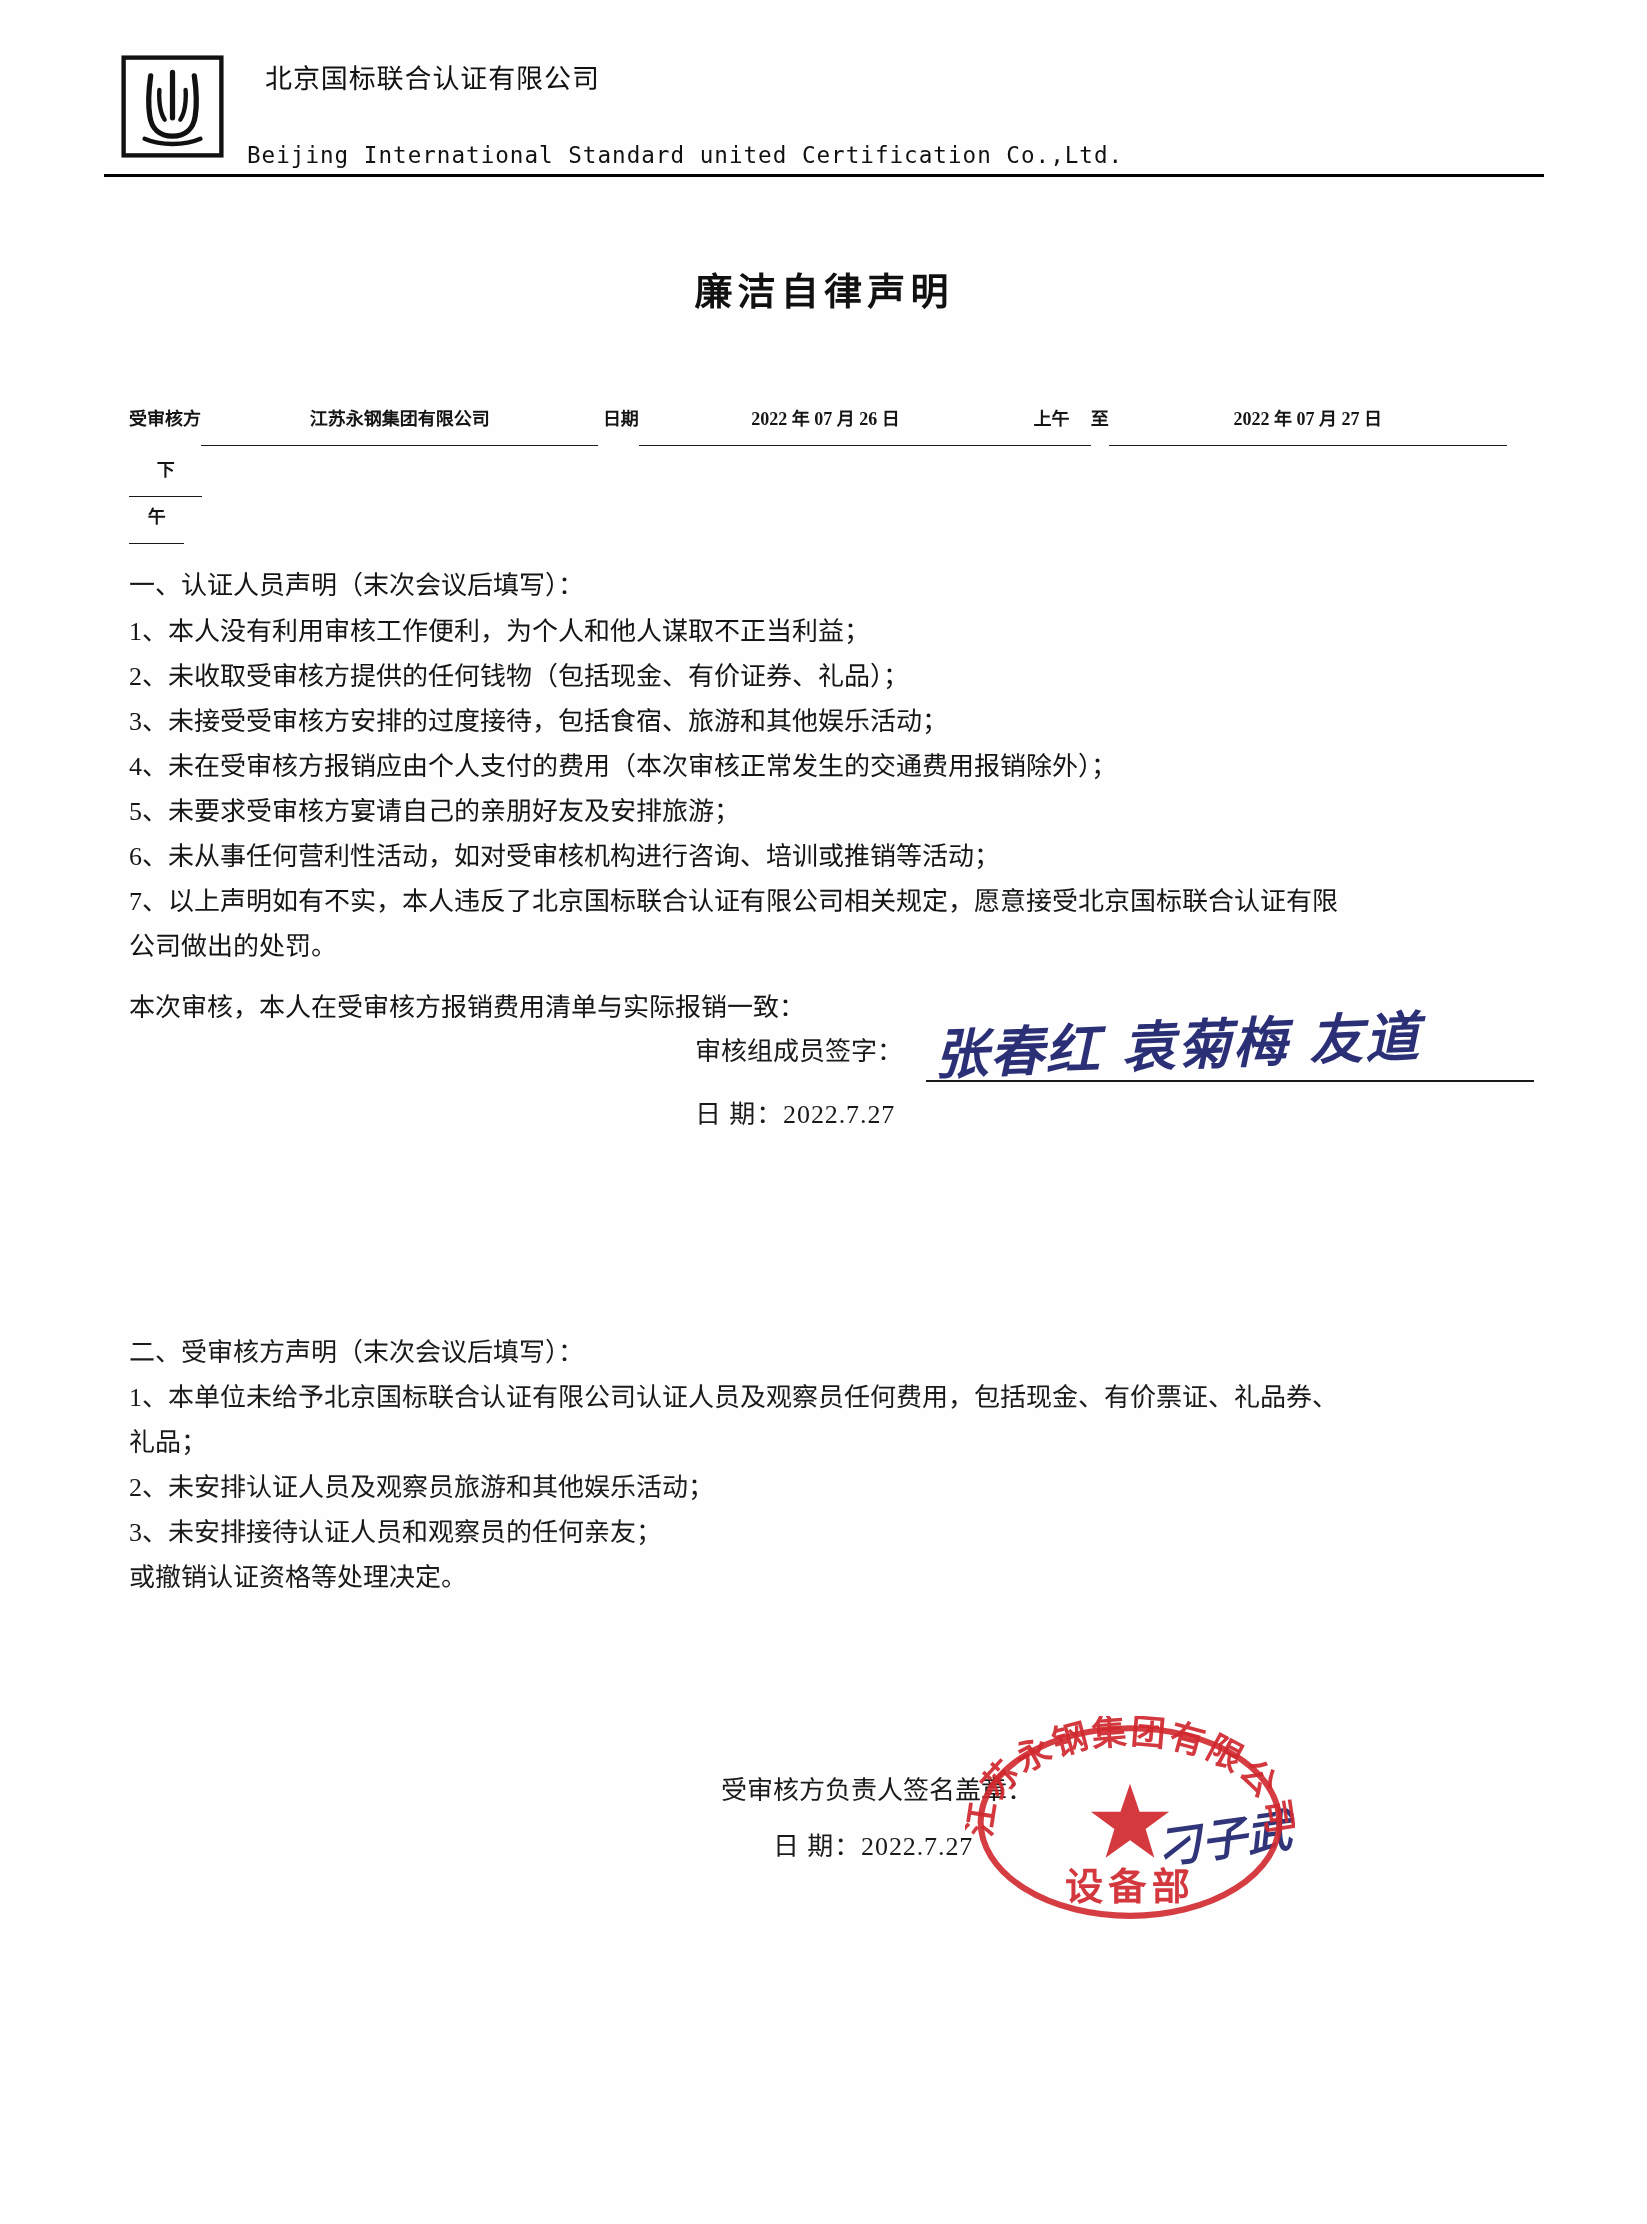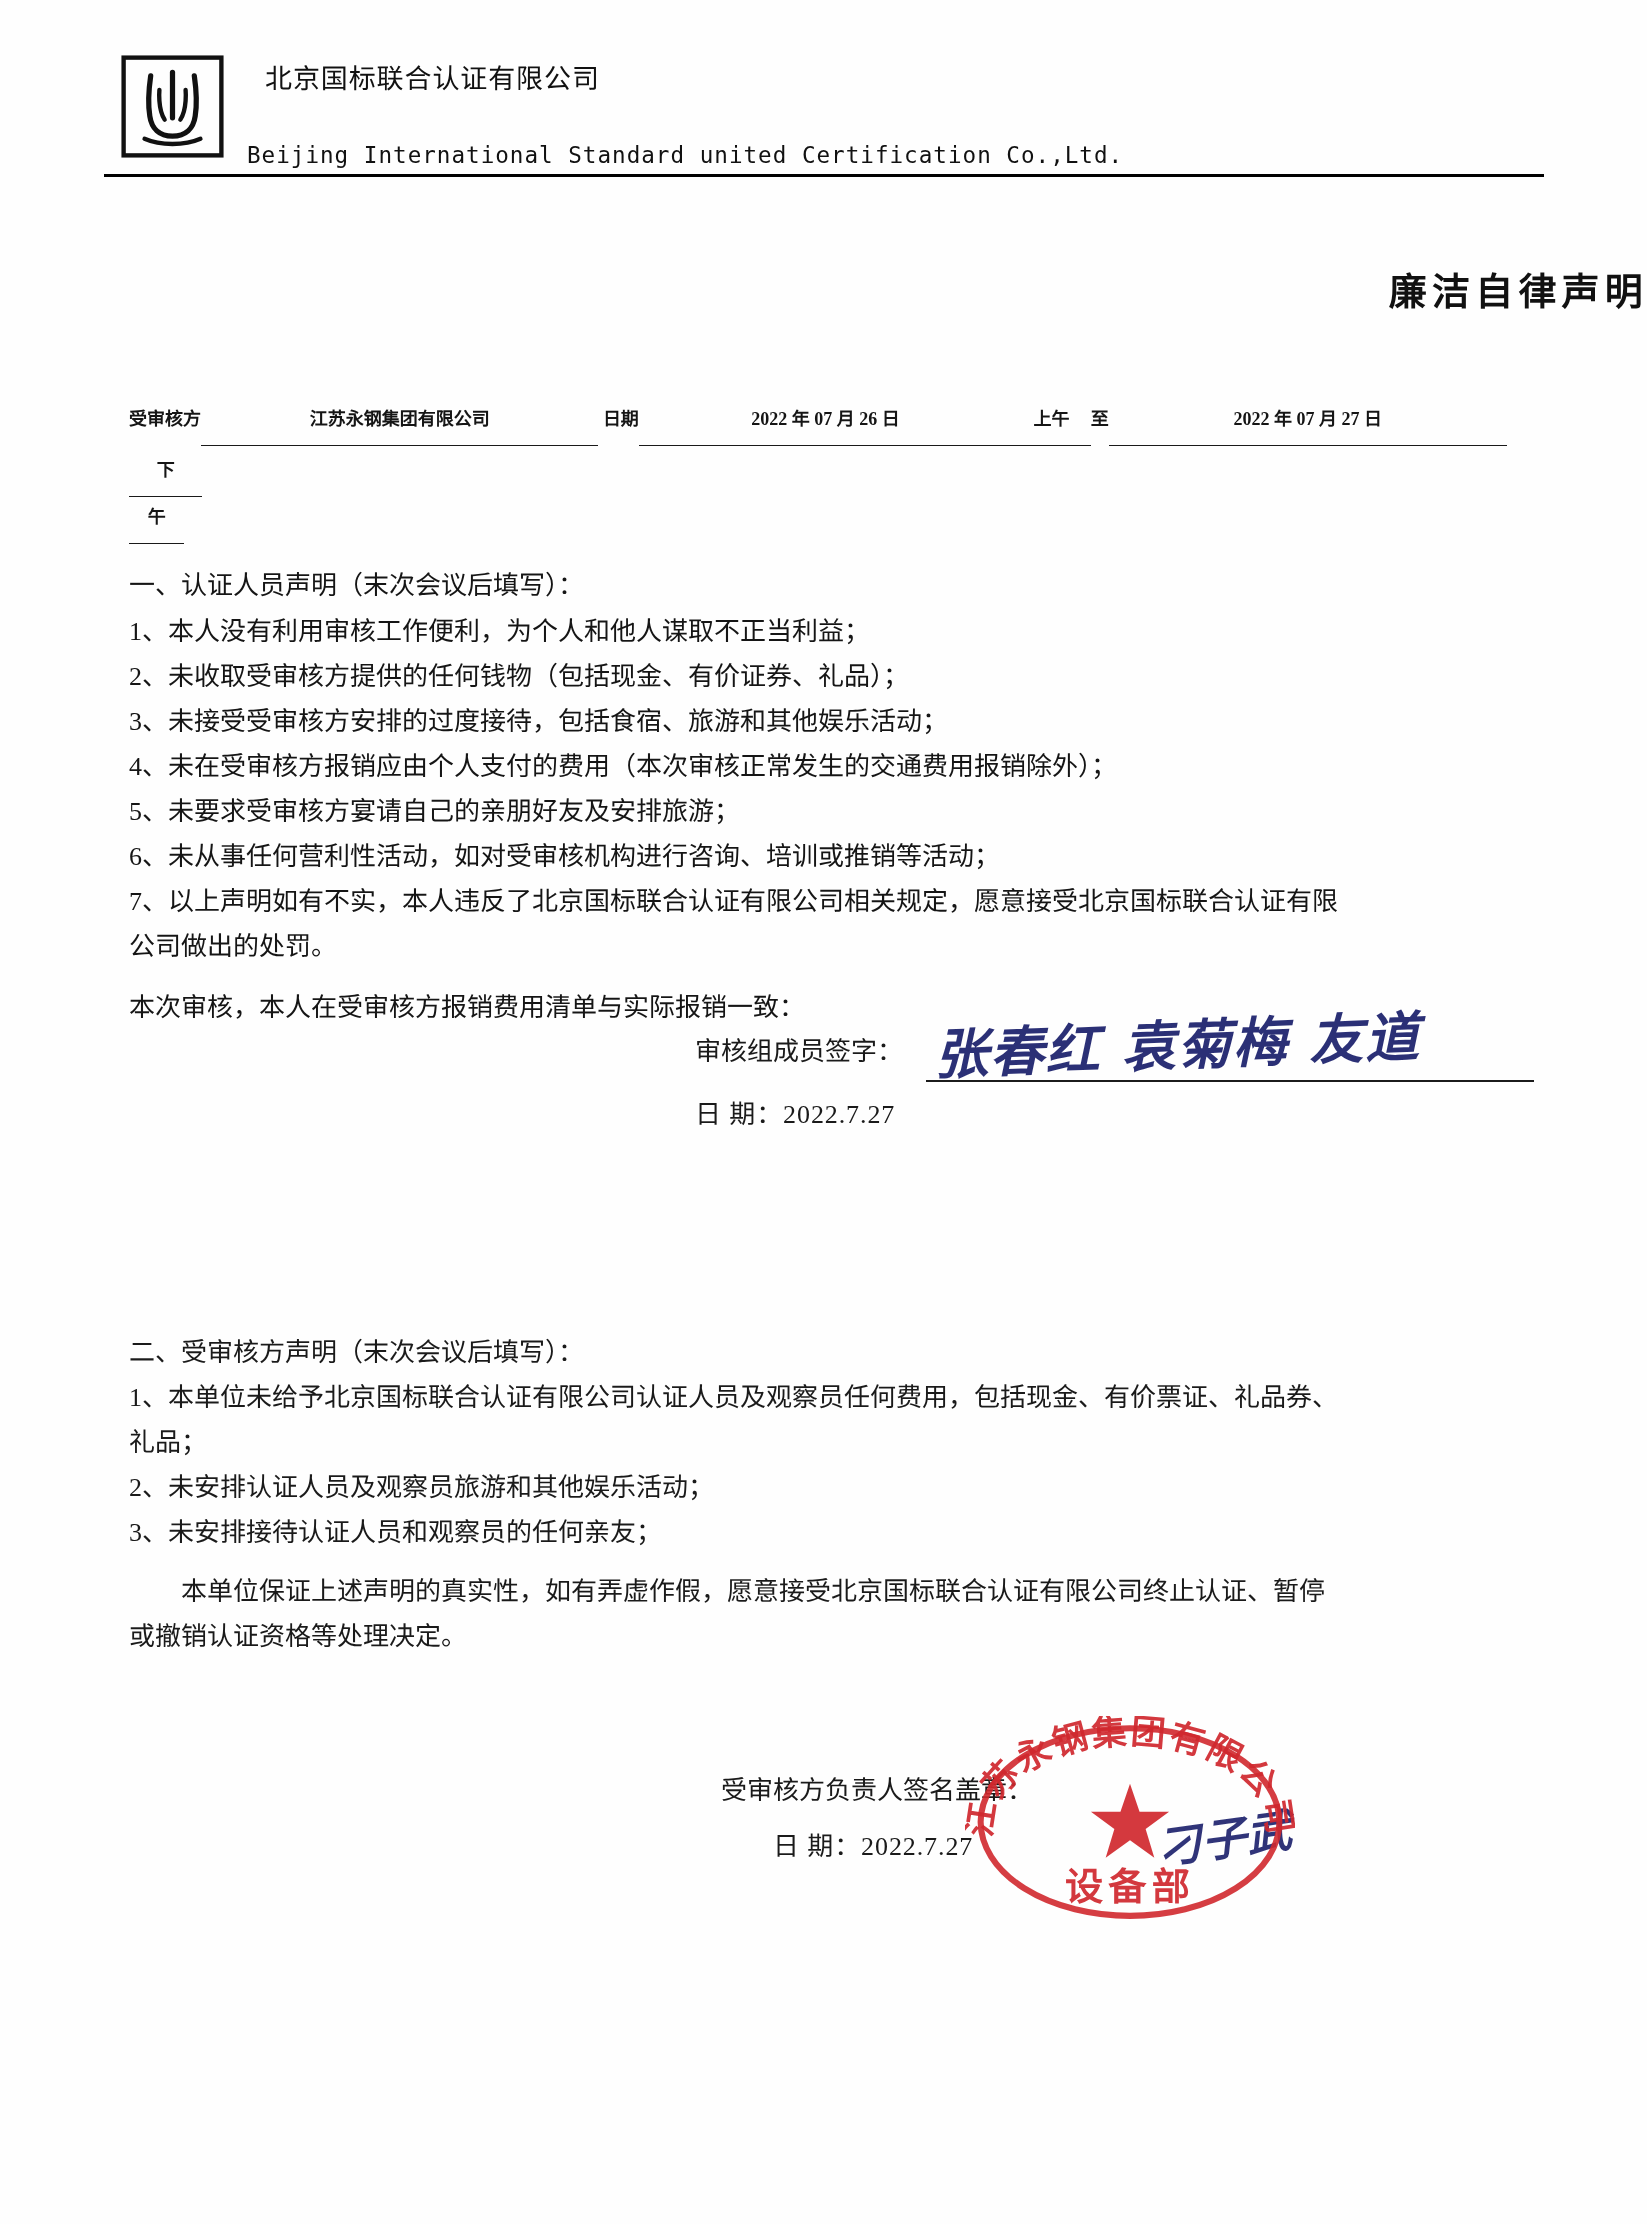--- a/index.html
+++ b/index.html
@@ -66,21 +66,21 @@
     height: 2.6px;
     background: #000;
   }
 
   
   .doc-title {
     position: absolute;
     top: 261px;
     left: 0;
     width: 1648px;
-    text-align: right;
+    text-align: center;
     font-size: 38px;
     font-weight: bold;
     letter-spacing: 5.2px;
     font-family: "DejaVu Sans", "Liberation Sans", sans-serif;
     color: #111;
   }
 
   
   .body-area {
     position: absolute;
@@ -273,21 +273,20 @@
   <div class="sign-date-1">
     <span>日  期：</span><span>2022.7.27</span>
   </div>
 
   <div class="sec2">
     <div>二、受审核方声明（末次会议后填写）：</div>
     <div class="item">1、本单位未给予北京国标联合认证有限公司认证人员及观察员任何费用，包括现金、有价票证、礼品券、</div>
     <div class="item">礼品；</div>
     <div class="item">2、未安排认证人员及观察员旅游和其他娱乐活动；</div>
     <div class="item">3、未安排接待认证人员和观察员的任何亲友；</div>
-    <div class="para para-ind" style="margin-top:14px">本单位保证上述声明的真实性，如有弄虚作假，愿意接受北京国标联合认证有限公司终止认证、暂停</div>
     <div class="para">或撤销认证资格等处理决定。</div>
   </div>
 
   <div class="sign-block-2">受审核方负责人签名盖章：</div>
   <div class="sign-date-2">
     <span>日  期：</span><span>2022.7.27</span>
   </div>
   <div class="handwriting-2">刁子武</div>
 
   <div class="seal">

